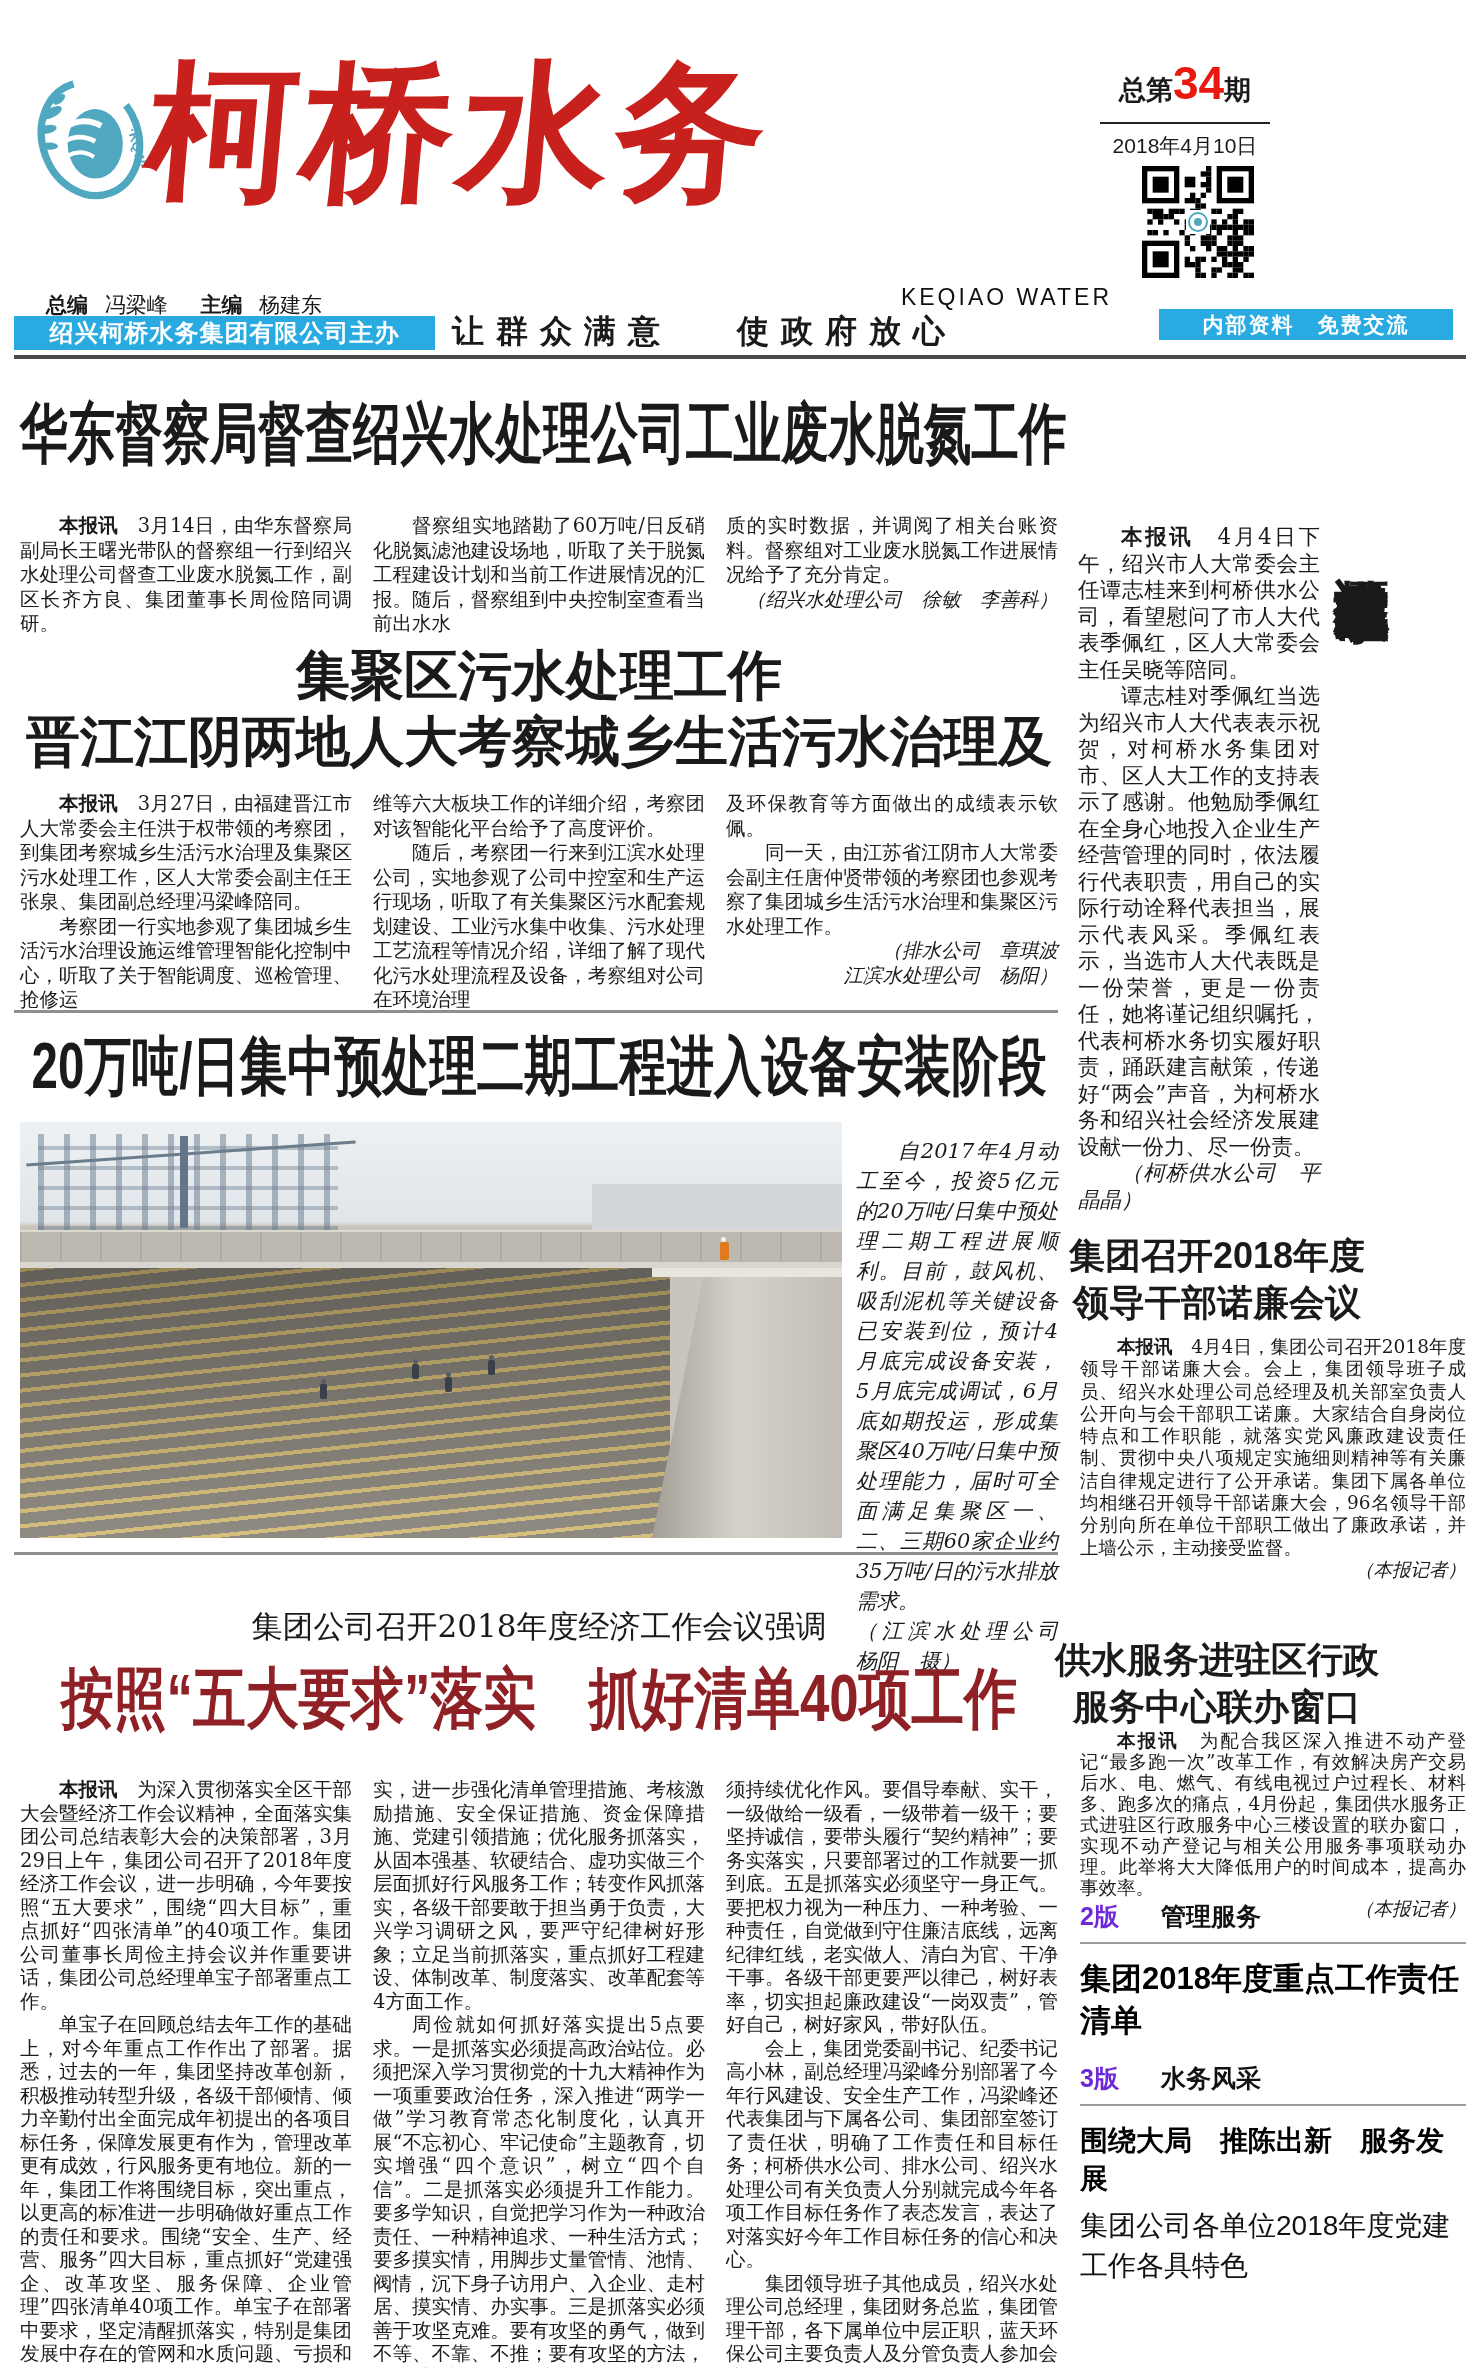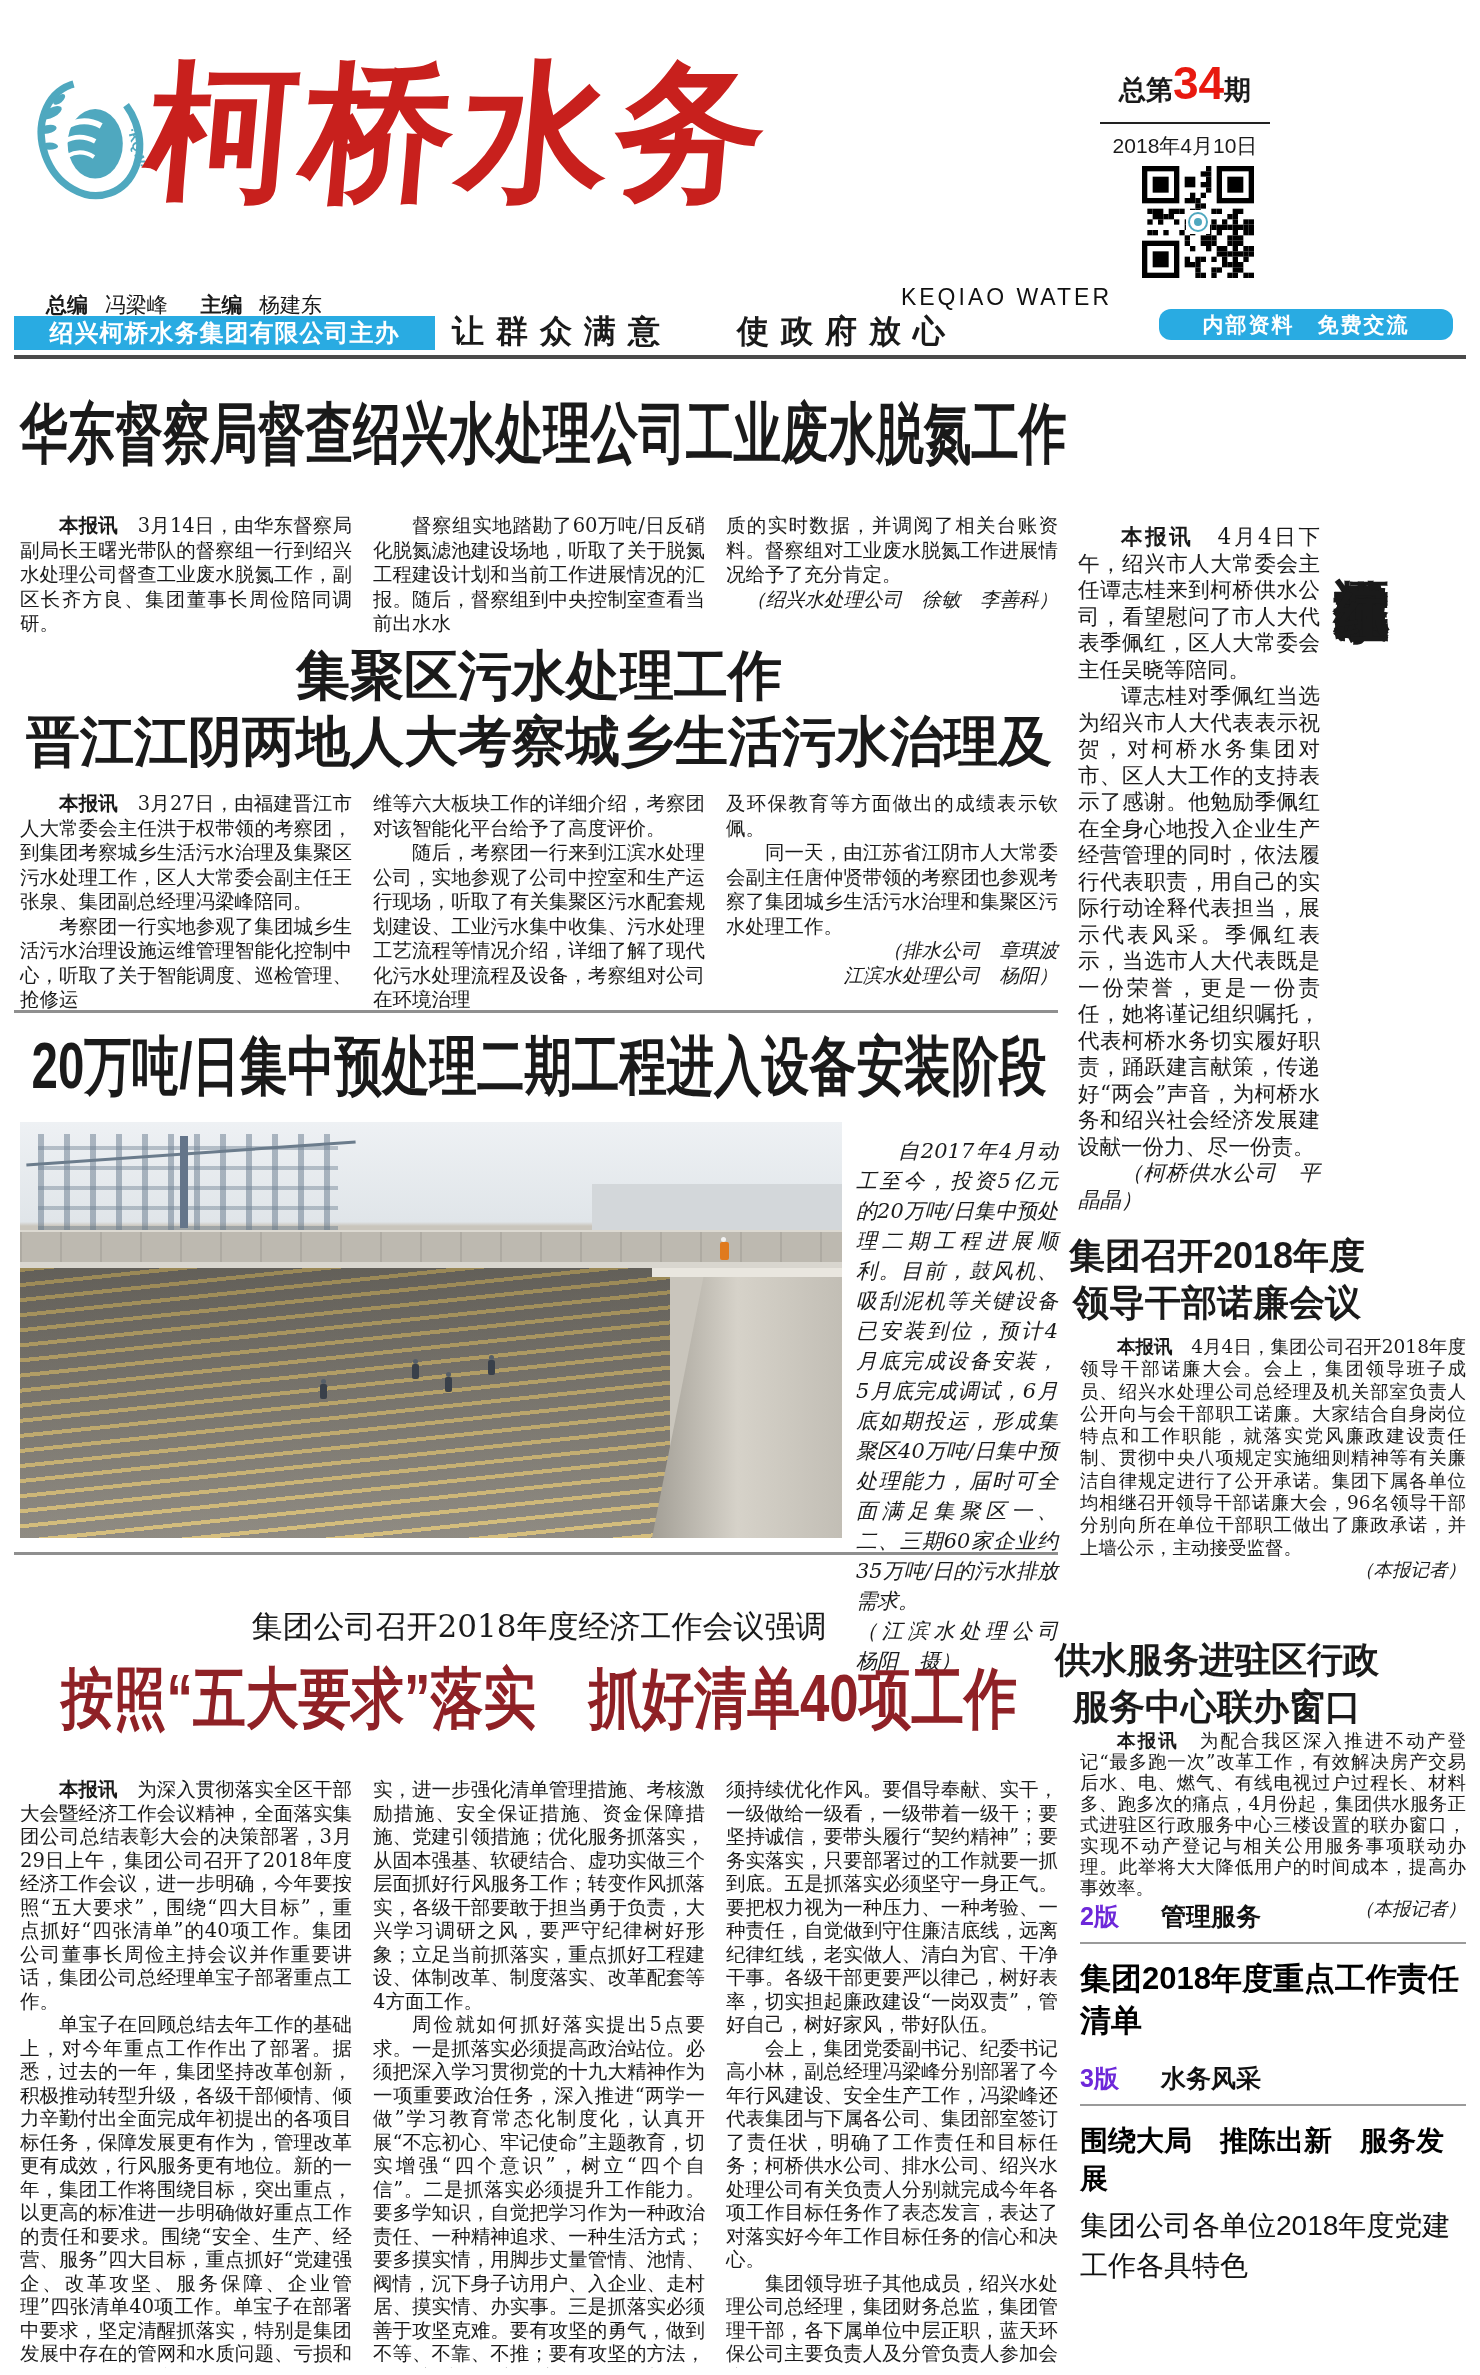--- a/index.html
+++ b/index.html
@@ -26,21 +26,21 @@
             font-family:"Liberation Sans",sans-serif;color:#111;white-space:nowrap;}
   .editors{left:46px;top:291px;font-size:21px;white-space:nowrap;}
   .editors .nm{margin-right:26px;margin-top:42px;}
   .editors .lb{font-weight:bold;margin-right:10px;font-family:"Liberation Sans",sans-serif;}
   .pubbar{left:14px;top:316px;width:421px;height:34px;background:#29abe2;color:#fff;text-align:center;
           font-size:24px;font-weight:bold;line-height:34px;font-family:"Liberation Sans",sans-serif;letter-spacing:1px;}
   .slogan{left:452px;top:310px;width:600px;font-size:32px;font-weight:900;letter-spacing:12px;
           font-family:"Liberation Sans",sans-serif;white-space:nowrap;}
   .slogan .s2{margin-left:44px;}
   .internal{left:1159px;top:309px;width:294px;height:31px;background:#29abe2;color:#fff;text-align:center;
-            font-size:21px;line-height:31px;font-weight:bold;font-family:"Liberation Sans",sans-serif;letter-spacing:2px;border-radius:12px;}
+            font-size:21px;line-height:31px;font-weight:bold;font-family:"Liberation Sans",sans-serif;letter-spacing:2px;}
   .header-rule{left:14px;top:355px;width:1452px;height:4px;background:#4a4a4a;}
   
   .stretch{transform-origin:0 0;white-space:nowrap;text-align:center;font-weight:900;
            font-family:"Liberation Sans","DejaVu Sans",sans-serif;}
   .bodyrow{display:flex;gap:21px;}
   .bodyrow .col{flex:1;}
   .sig{text-align:right;font-style:italic;}
   .rule{background:#8f8f8f;height:3px;}
   
   .a1-h{left:20px;top:392px;width:1038px;height:86px;overflow:visible;}

